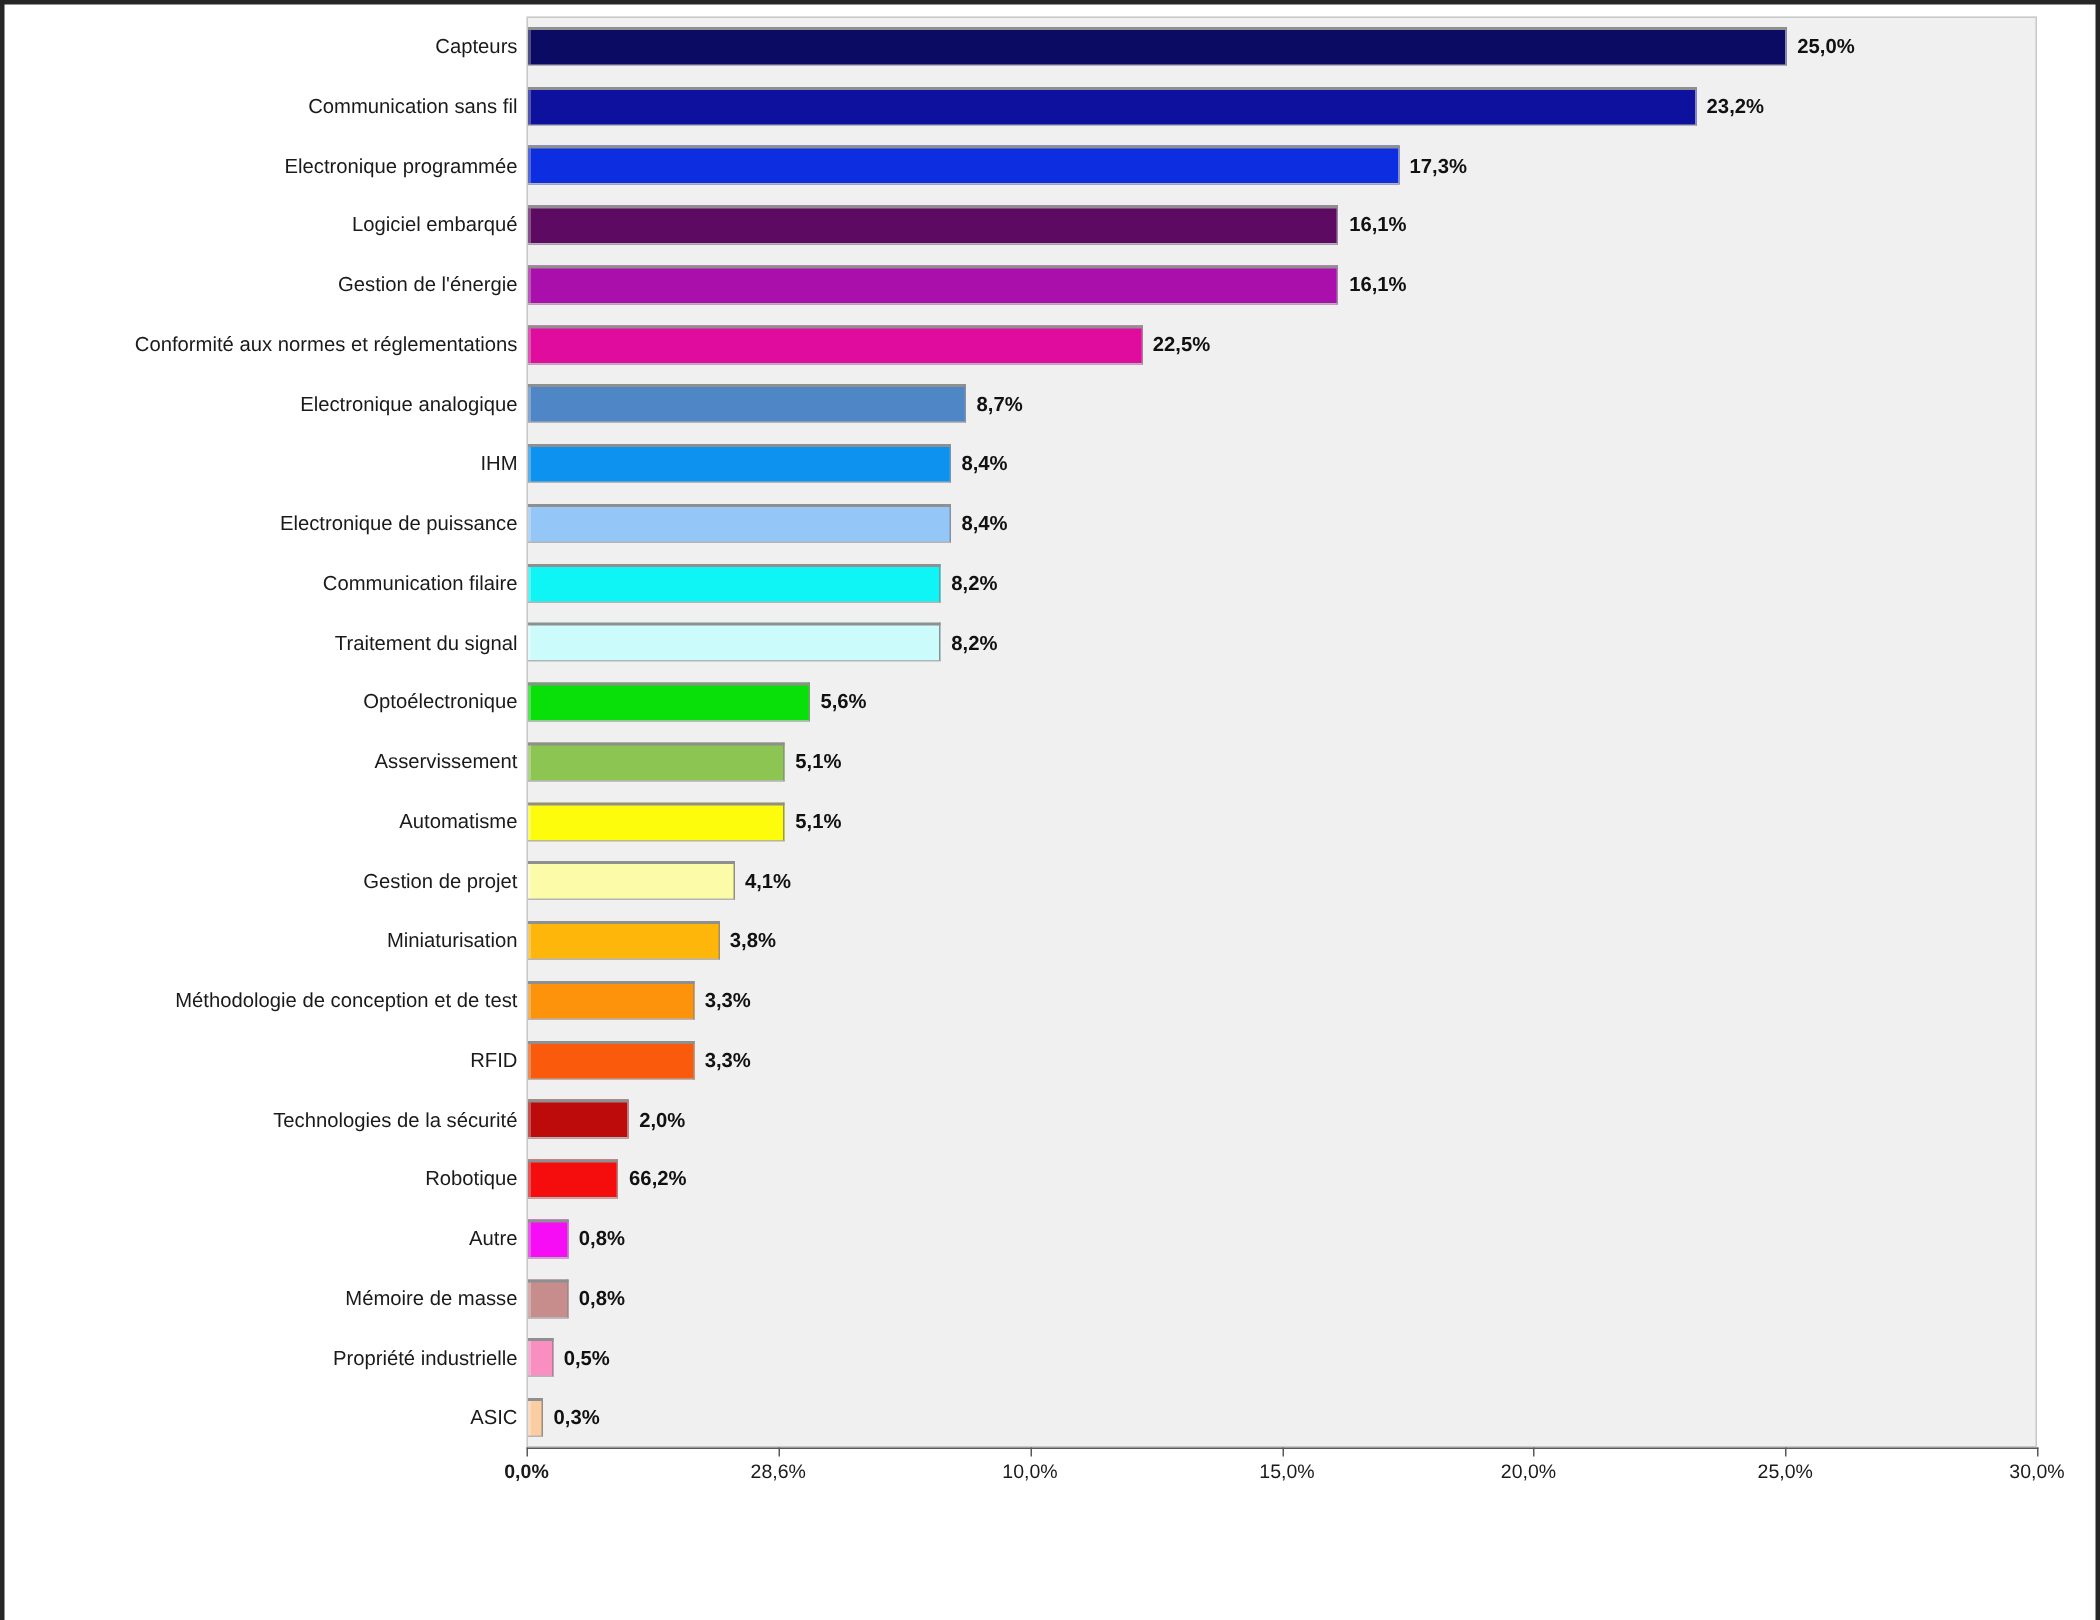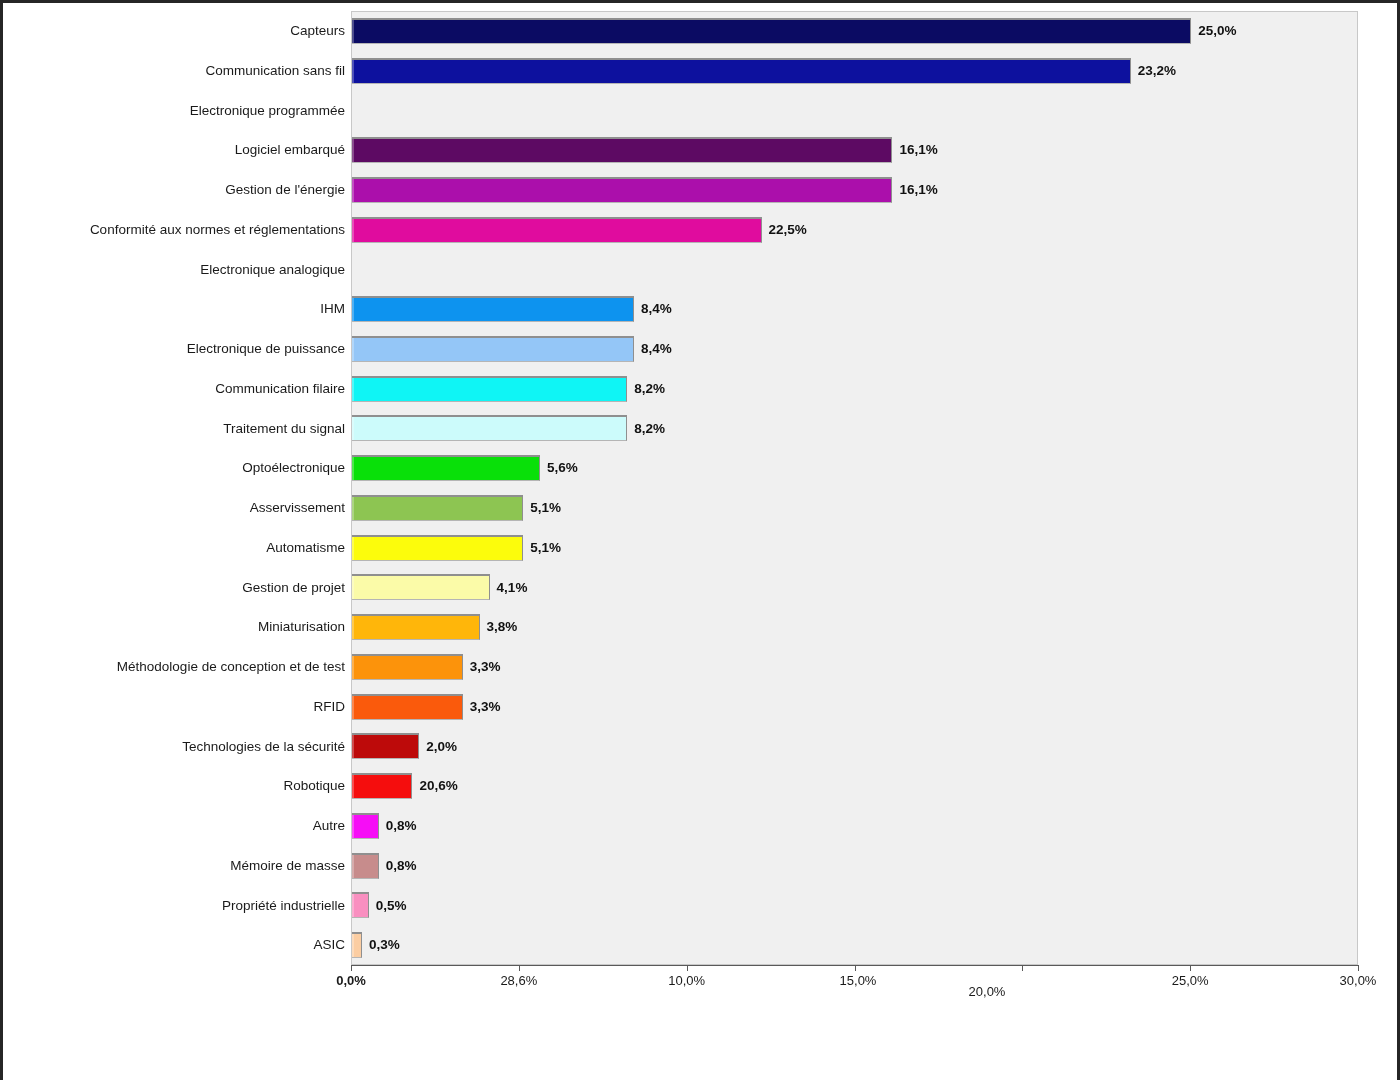--- a/index.html
+++ b/index.html
@@ -141,20 +141,24 @@
       </div>
       <div class="bar-row" style="top: 39.75px; height: 39.75px;">
         <div class="cat-label">Communication sans fil</div>
         <div class="bar-wrap">
           <div class="bar" style="width: 778.747px; background: rgb(13, 17, 158);"></div>
           <div class="bar-value">23,2%</div>
         </div>
       </div>
       <div class="bar-row" style="top: 79.5px; height: 39.75px;">
         <div class="cat-label">Electronique programmée</div>
+        <div class="bar-wrap">
+          <div class="bar" style="width: 580.703px; background: rgb(12, 46, 224);"></div>
+          <div class="bar-value">17,3%</div>
+        </div>
       </div>
       <div class="bar-row" style="top: 119.25px; height: 39.75px;">
         <div class="cat-label">Logiciel embarqué</div>
         <div class="bar-wrap">
           <div class="bar" style="width: 540.423px; background: rgb(93, 10, 99);"></div>
           <div class="bar-value">16,1%</div>
         </div>
       </div>
       <div class="bar-row" style="top: 159px; height: 39.75px;">
         <div class="cat-label">Gestion de l'énergie</div>
@@ -165,20 +169,24 @@
       </div>
       <div class="bar-row" style="top: 198.75px; height: 39.75px;">
         <div class="cat-label">Conformité aux normes et réglementations</div>
         <div class="bar-wrap">
           <div class="bar" style="width: 409.513px; background: rgb(224, 12, 158);"></div>
           <div class="bar-value">22,5%</div>
         </div>
       </div>
       <div class="bar-row" style="top: 238.5px; height: 39.75px;">
         <div class="cat-label">Electronique analogique</div>
+        <div class="bar-wrap">
+          <div class="bar" style="width: 292.03px; background: rgb(79, 134, 198);"></div>
+          <div class="bar-value">8,7%</div>
+        </div>
       </div>
       <div class="bar-row" style="top: 278.25px; height: 39.75px;">
         <div class="cat-label">IHM</div>
         <div class="bar-wrap">
           <div class="bar" style="width: 281.96px; background: rgb(13, 147, 239);"></div>
           <div class="bar-value">8,4%</div>
         </div>
       </div>
       <div class="bar-row" style="top: 318px; height: 39.75px;">
         <div class="cat-label">Electronique de puissance</div>
@@ -254,21 +262,21 @@
         <div class="cat-label">Technologies de la sécurité</div>
         <div class="bar-wrap">
           <div class="bar" style="width: 67.1333px; background: rgb(189, 10, 10);"></div>
           <div class="bar-value">2,0%</div>
         </div>
       </div>
       <div class="bar-row" style="top: 755.25px; height: 39.75px;">
         <div class="cat-label">Robotique</div>
         <div class="bar-wrap">
           <div class="bar" style="width: 60.42px; background: rgb(245, 13, 13);"></div>
-          <div class="bar-value">20,6%</div>
+          <div class="bar-value">66,2%</div>
         </div>
       </div>
       <div class="bar-row" style="top: 795px; height: 39.75px;">
         <div class="cat-label">Autre</div>
         <div class="bar-wrap">
           <div class="bar" style="width: 26.8533px; background: rgb(246, 13, 246);"></div>
           <div class="bar-value">0,8%</div>
         </div>
       </div>
       <div class="bar-row" style="top: 834.75px; height: 39.75px;">
@@ -297,20 +305,20 @@
   <div id="x-axis">
       <div class="x-tick" style="left: 0px;"></div>
       <div class="x-tick-label" style="left: 0px; font-weight: bold;">0,0%</div>
       <div class="x-tick" style="left: 167.833px;"></div>
       <div class="x-tick-label" style="left: 167.833px;">28,6%</div>
       <div class="x-tick" style="left: 335.667px;"></div>
       <div class="x-tick-label" style="left: 335.667px; text-align: center;">10,0%</div>
       <div class="x-tick" style="left: 503.5px;"></div>
       <div class="x-tick-label" style="left: 507px; text-align: right;">15,0%</div>
       <div class="x-tick" style="left: 671.333px;"></div>
-      <div class="x-tick-label" style="left: 636px; margin-top: 11px;">20,0%</div>
+      <div class="x-tick-label" style="left: 668px;">20,0%</div>
       <div class="x-tick" style="left: 839.167px;"></div>
       <div class="x-tick-label" style="left: 839.167px;">25,0%</div>
       <div class="x-tick" style="left: 1007px;"></div>
       <div class="x-tick-label" style="left: 1007px;">30,0%</div>
     </div>
 
 </div>
 
 </body></html>

